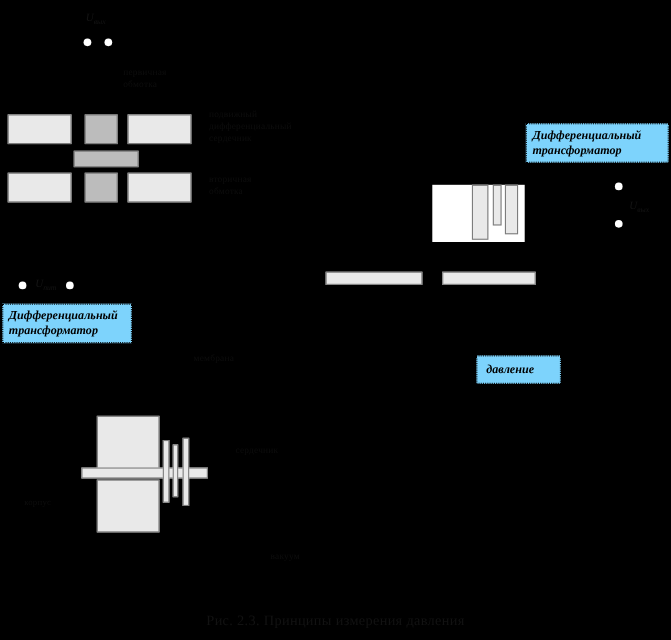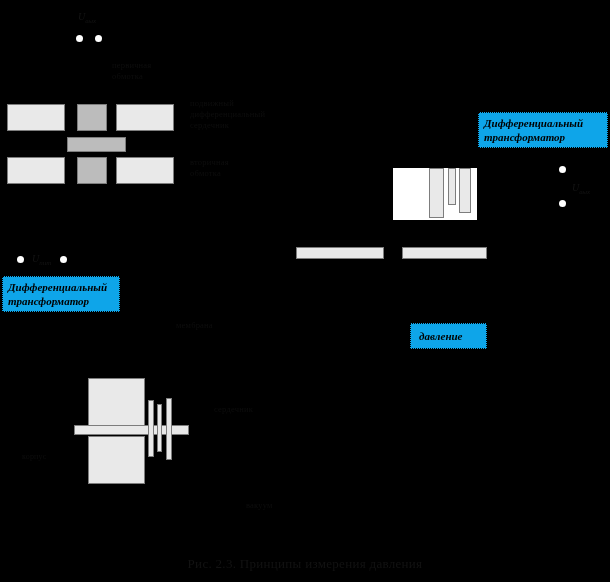--- a/index.html
+++ b/index.html
@@ -62,21 +62,21 @@
     font-size: 10px;
     white-space: nowrap;
   }
   .u-label sub {
     font-size: 7px;
     font-style: italic;
   }
 
   
   .callout {
-    background: #0ea5e9;
+    background: #7dd3fc;
     border: 1px dotted #000000;
     color: #000000;
     font-family: "Liberation Serif", serif;
     font-style: italic;
     font-weight: bold;
     font-size: 11px;
     line-height: 14px;
     padding: 3px 5px 4px 5px;
     box-sizing: border-box;
     white-space: pre-line;
@@ -150,21 +150,21 @@
   <div class="abs terminal" style="left:559px; top:200px;"></div>
 
   <div class="abs blk-white" style="left:393px; top:168px; width:84px; height:52px;"></div>
   <div class="abs blk-light" style="left:429px; top:168px; width:15px; height:50px;"></div>
   <div class="abs blk-light" style="left:448px; top:168px; width:8px; height:37px;"></div>
   <div class="abs blk-light" style="left:459px; top:168px; width:12px; height:45px;"></div>
 
   <div class="abs blk-light" style="left:296px; top:247px; width:88px; height:12px;"></div>
   <div class="abs blk-light" style="left:402px; top:247px; width:85px; height:12px;"></div>
 
-  <div class="abs callout single" style="left:410px; top:323px; width:77px; height:26px;">давление</div>
+  <div class="abs callout single" style="left:433px; top:323px; width:77px; height:26px;">давление</div>
 
   <div class="abs lbl-dark" style="left:176px; top:320px;">мембрана</div>
 
   <div class="abs blk-light" style="left:88px; top:378px; width:57px; height:50px;"></div>
   <div class="abs blk-light" style="left:88px; top:436px; width:57px; height:48px;"></div>
 
   <div class="abs blk-light" style="left:74px; top:425px; width:115px; height:10px;"></div>
 
   <div class="abs blk-light" style="left:148px; top:400px; width:6px; height:57px;"></div>
   <div class="abs blk-light" style="left:157px; top:404px; width:5px; height:48px;"></div>

